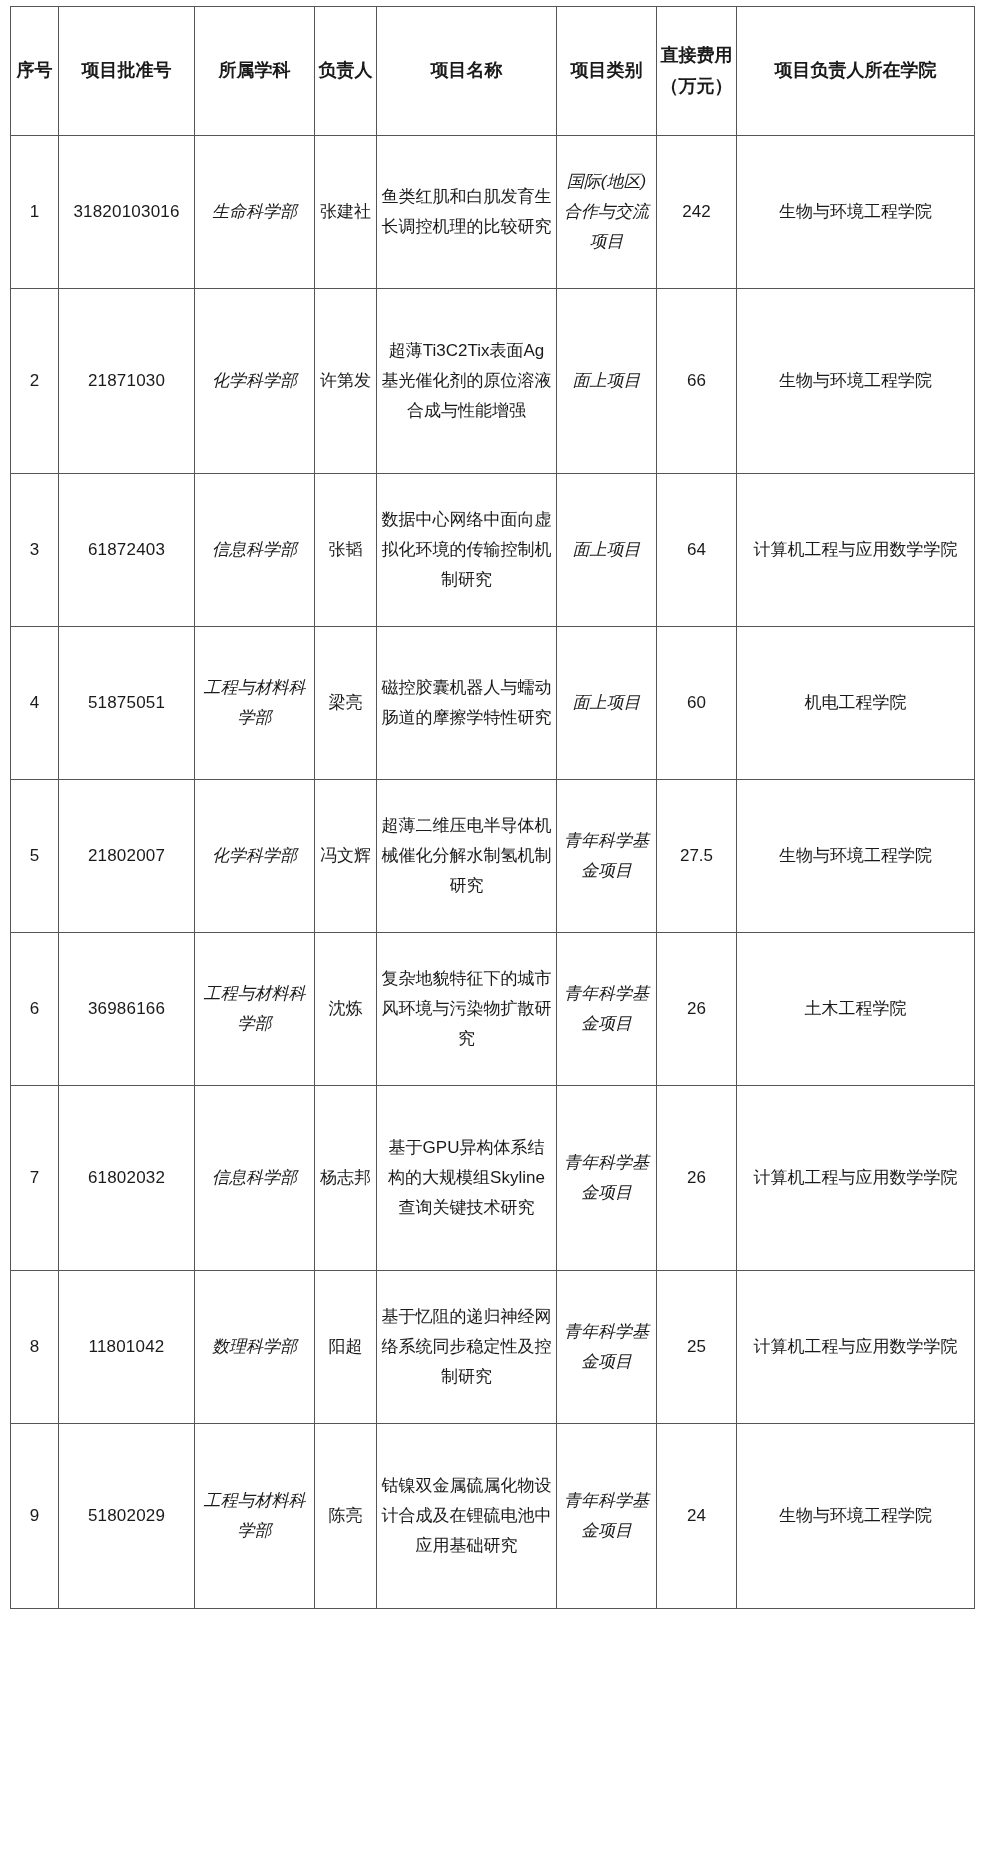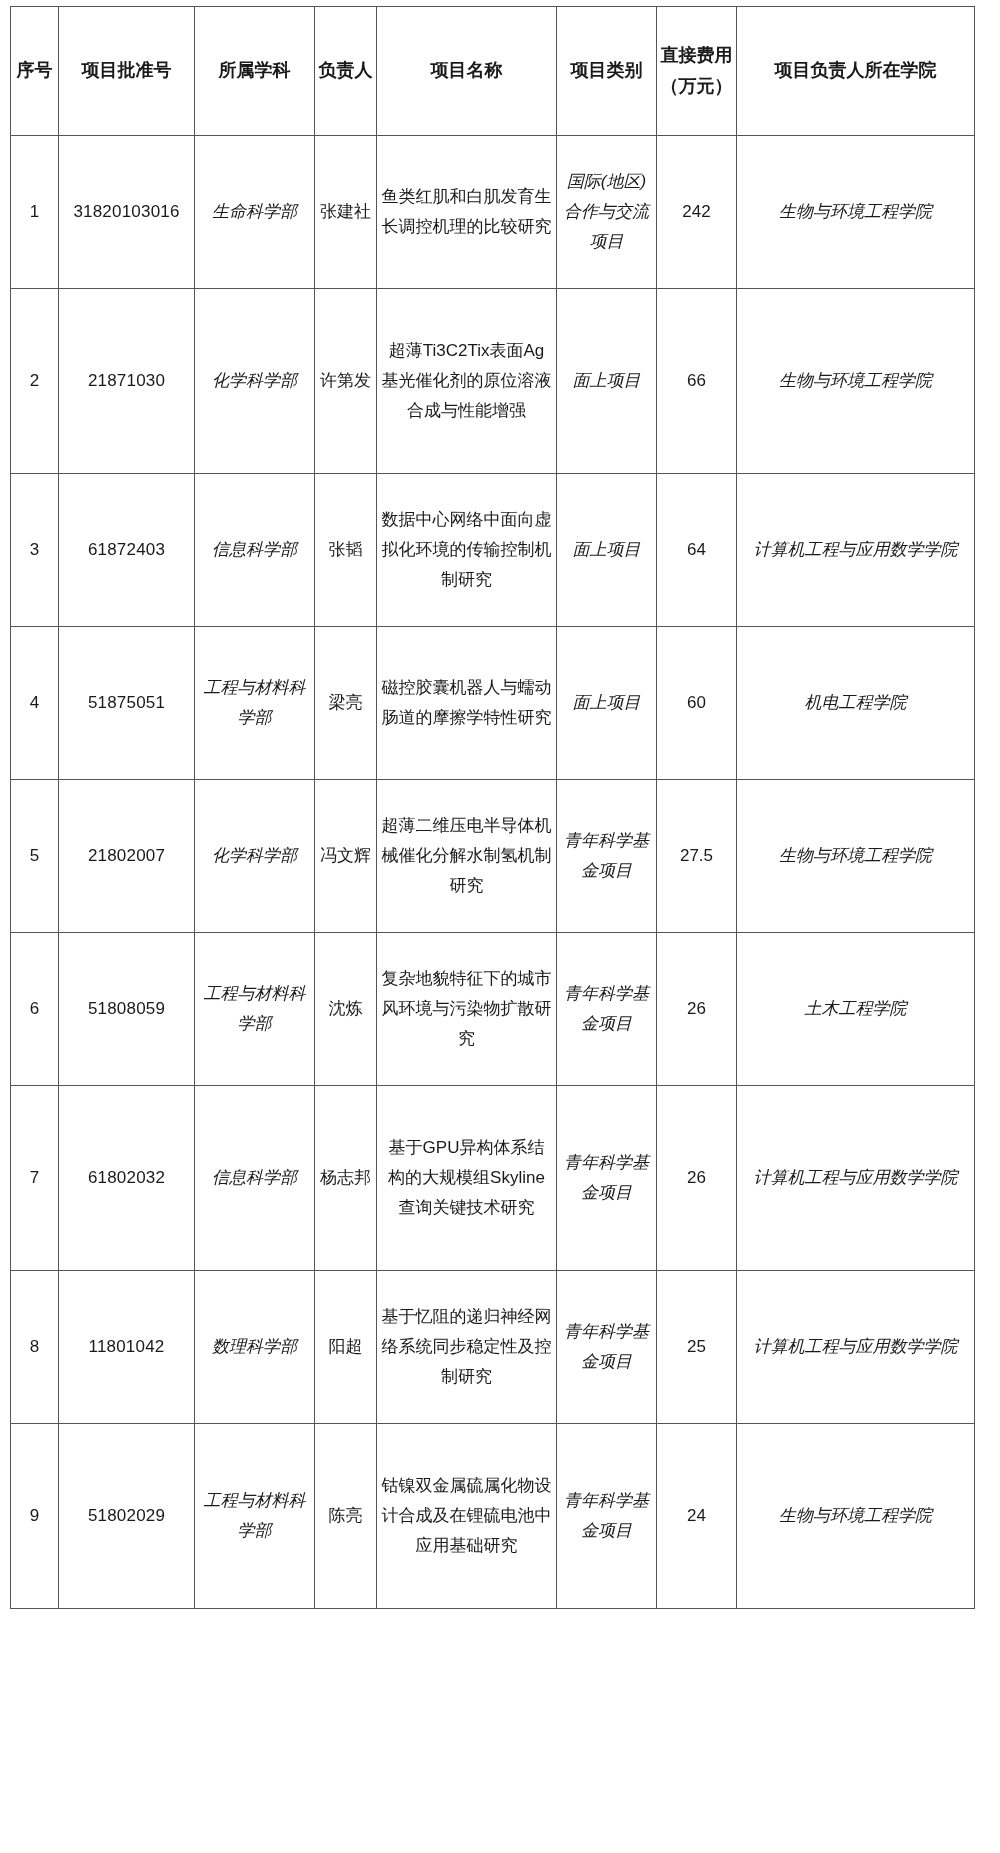--- a/index.html
+++ b/index.html
@@ -47,21 +47,21 @@
   col.c-leader  { width: 62px; }
   col.c-name    { width: 180px; }
   col.c-cat     { width: 100px; }
   col.c-fund    { width: 80px; }
   col.c-college { width: 238px; }
 
   td.cell-idx { font-size: 17px; }
   td.cell-no  { font-size: 17px; letter-spacing: 0.2px; }
   td.cell-name { font-size: 17px; line-height: 1.9; }
   td.cell-cat  { font-size: 16px; line-height: 1.9; font-style: italic; }
-  td.cell-college { font-size: 17px; line-height: 1.9; font-style: italic; }
+  td.cell-college { font-size: 17px; line-height: 1.9; }
   td.cell-disc { font-size: 17px; line-height: 1.9; font-style: italic; }
 
   tr.row-h-1 td { height: 140px; }
   tr.row-h-2 td { height: 172px; }
   tr.row-h-3 td { height: 140px; text-align: center; }
   tr.row-h-4 td { height: 140px; }
   tr.row-h-5 td { height: 140px; }
   tr.row-h-6 td { height: 140px; }
   tr.row-h-7 td { height: 172px; }
   tr.row-h-8 td { height: 140px; }
@@ -140,21 +140,21 @@
         <td class="cell-no">21802007</td>
         <td class="cell-disc">化学科学部</td>
         <td>冯文辉</td>
         <td class="cell-name">超薄二维压电半导体机械催化分解水制氢机制研究</td>
         <td class="cell-cat">青年科学基金项目</td>
         <td>27.5</td>
         <td class="cell-college">生物与环境工程学院</td>
       </tr>
       <tr class="row-h-6">
         <td class="cell-idx">6</td>
-        <td class="cell-no">51808059</td>
+        <td class="cell-no">36986166</td>
         <td class="cell-disc">工程与材料科学部</td>
         <td>沈炼</td>
         <td class="cell-name">复杂地貌特征下的城市风环境与污染物扩散研究</td>
         <td class="cell-cat">青年科学基金项目</td>
         <td>26</td>
         <td class="cell-college">土木工程学院</td>
       </tr>
       <tr class="row-h-7">
         <td class="cell-idx">7</td>
         <td class="cell-no">61802032</td>

